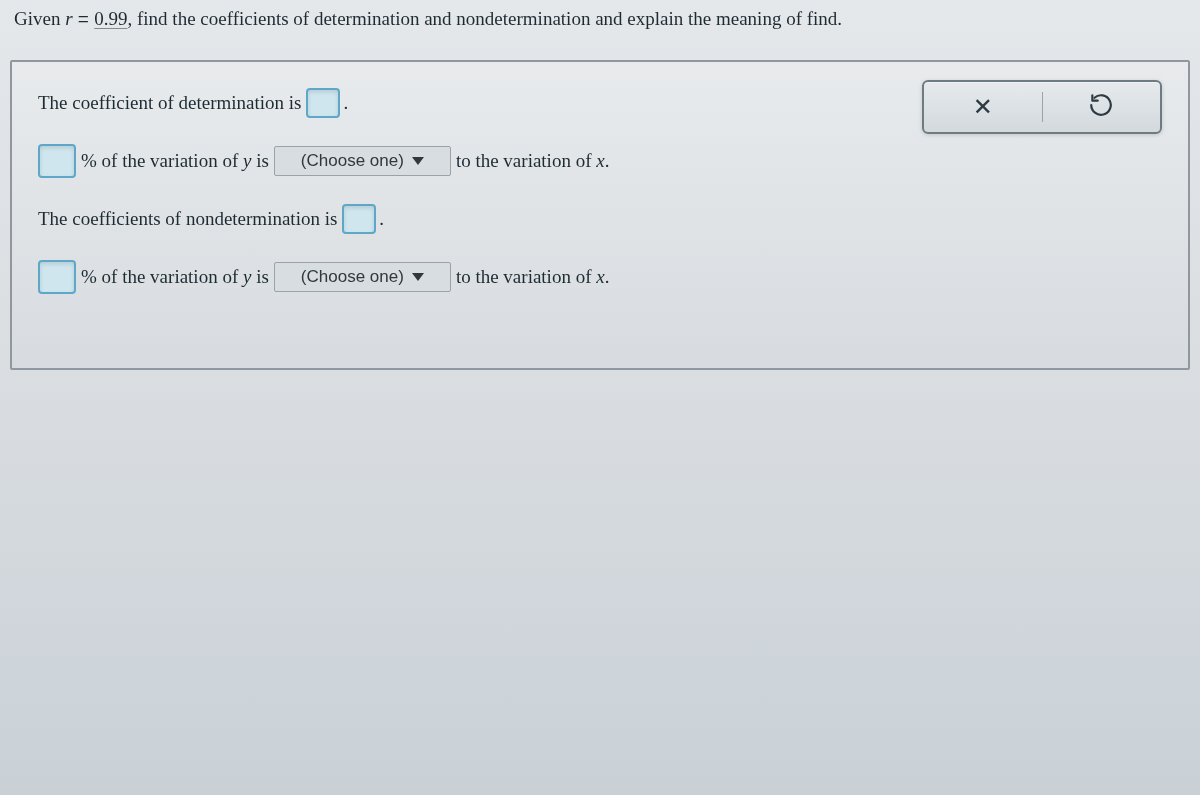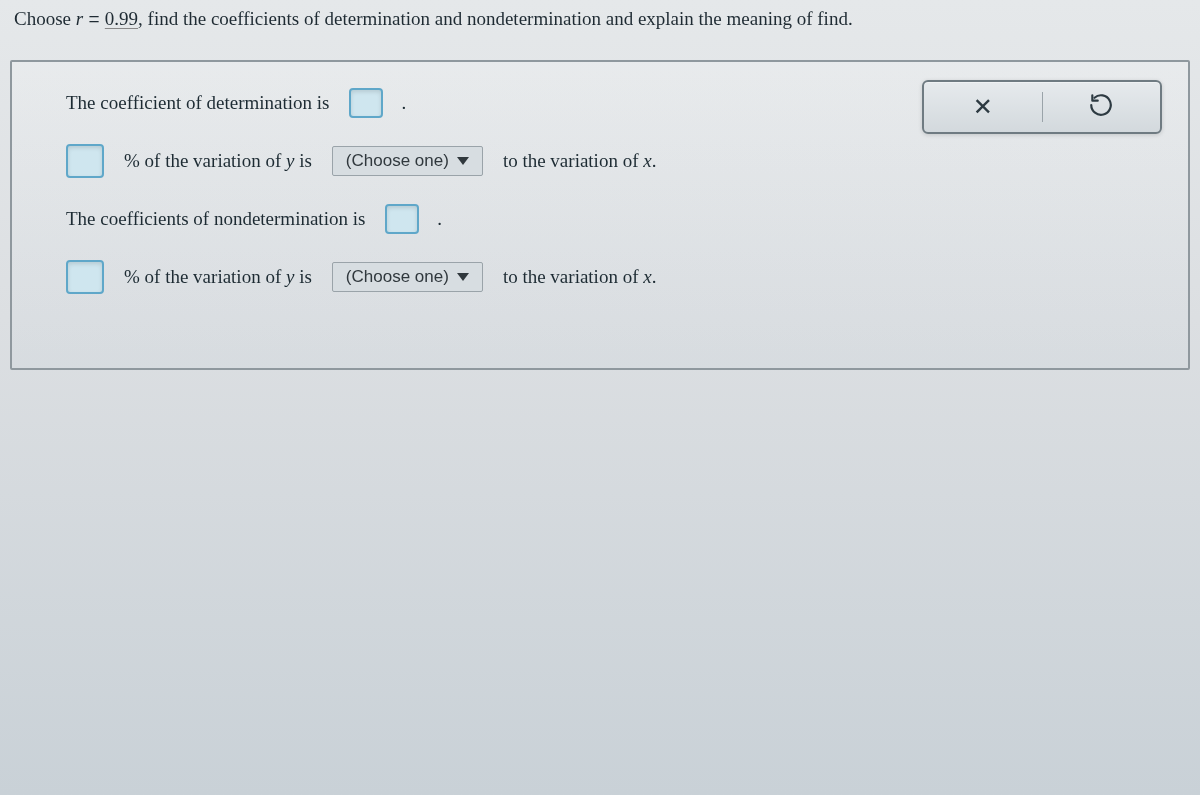--- a/index.html
+++ b/index.html
@@ -33,24 +33,23 @@
     border-radius: 2px;
     background: linear-gradient(180deg, rgba(255,255,255,0.18), rgba(200,210,218,0.18));
     padding: 26px 26px 40px 26px;
     position: relative;
     min-height: 310px;
   }
   .line {
     display: flex;
     align-items: center;
     flex-wrap: wrap;
-    gap: 20px;
+    gap: 5px;
     margin-bottom: 26px;
     color: #1d2b33;
-    margin-left: 28px;
   }
   .text { white-space: nowrap; }
   .yvar, .xvar { font-style: italic; }
   .input-small {
     width: 34px;
     height: 30px;
     border: 2px solid #5fa7c9;
     background: #cfe6ef;
     border-radius: 4px;
     box-shadow: inset 0 2px 4px rgba(0,0,0,0.12);
@@ -61,21 +60,21 @@
     border: 2px solid #5fa7c9;
     background: #cfe6ef;
     border-radius: 4px;
     box-shadow: inset 0 2px 4px rgba(0,0,0,0.12);
   }
   .dropdown {
     display: inline-flex;
     align-items: center;
     gap: 8px;
     height: 30px;
-    padding: 0 13px;
+    padding: 0 26px;
     border: 1px solid #9aa3a9;
     background: #d7dde1;
     color: #30383d;
     font-family: Arial, sans-serif;
     font-size: 17px;
     border-radius: 2px;
     cursor: pointer;
   }
   .dropdown .tri {
     width: 0; height: 0;
@@ -117,21 +116,21 @@
   }
   .reset-icon svg { width: 26px; height: 26px; }
   .period { margin-left: -2px; }
 </style>
 </head>
 <body>
 
 <div class="page">
 
   <div class="question">
-    <span>Choose </span><span class="r-var">r</span><span class="eq"> = </span><span class="underline">0.99</span><span>, find the coefficients of determination and nondetermination and explain the meaning of find.</span>
+    <span>Given </span><span class="r-var">r</span><span class="eq"> = </span><span class="underline">0.99</span><span>, find the coefficients of determination and nondetermination and explain the meaning of find.</span>
   </div>
 
   <div class="answer-panel">
 
     <div class="toolbar">
       <div class="tool-btn">
         <span class="x-icon">✕</span>
       </div>
       <div class="tool-divider"></div>
       <div class="tool-btn">

